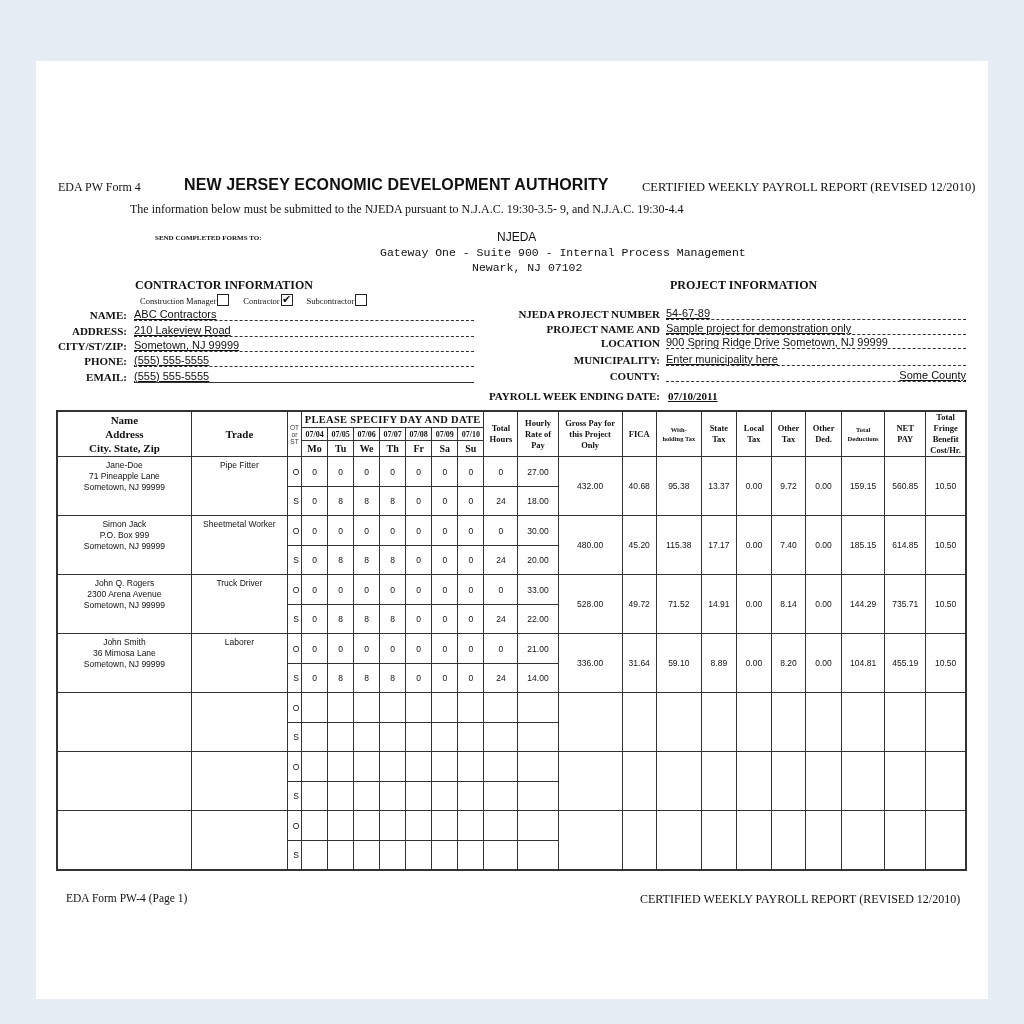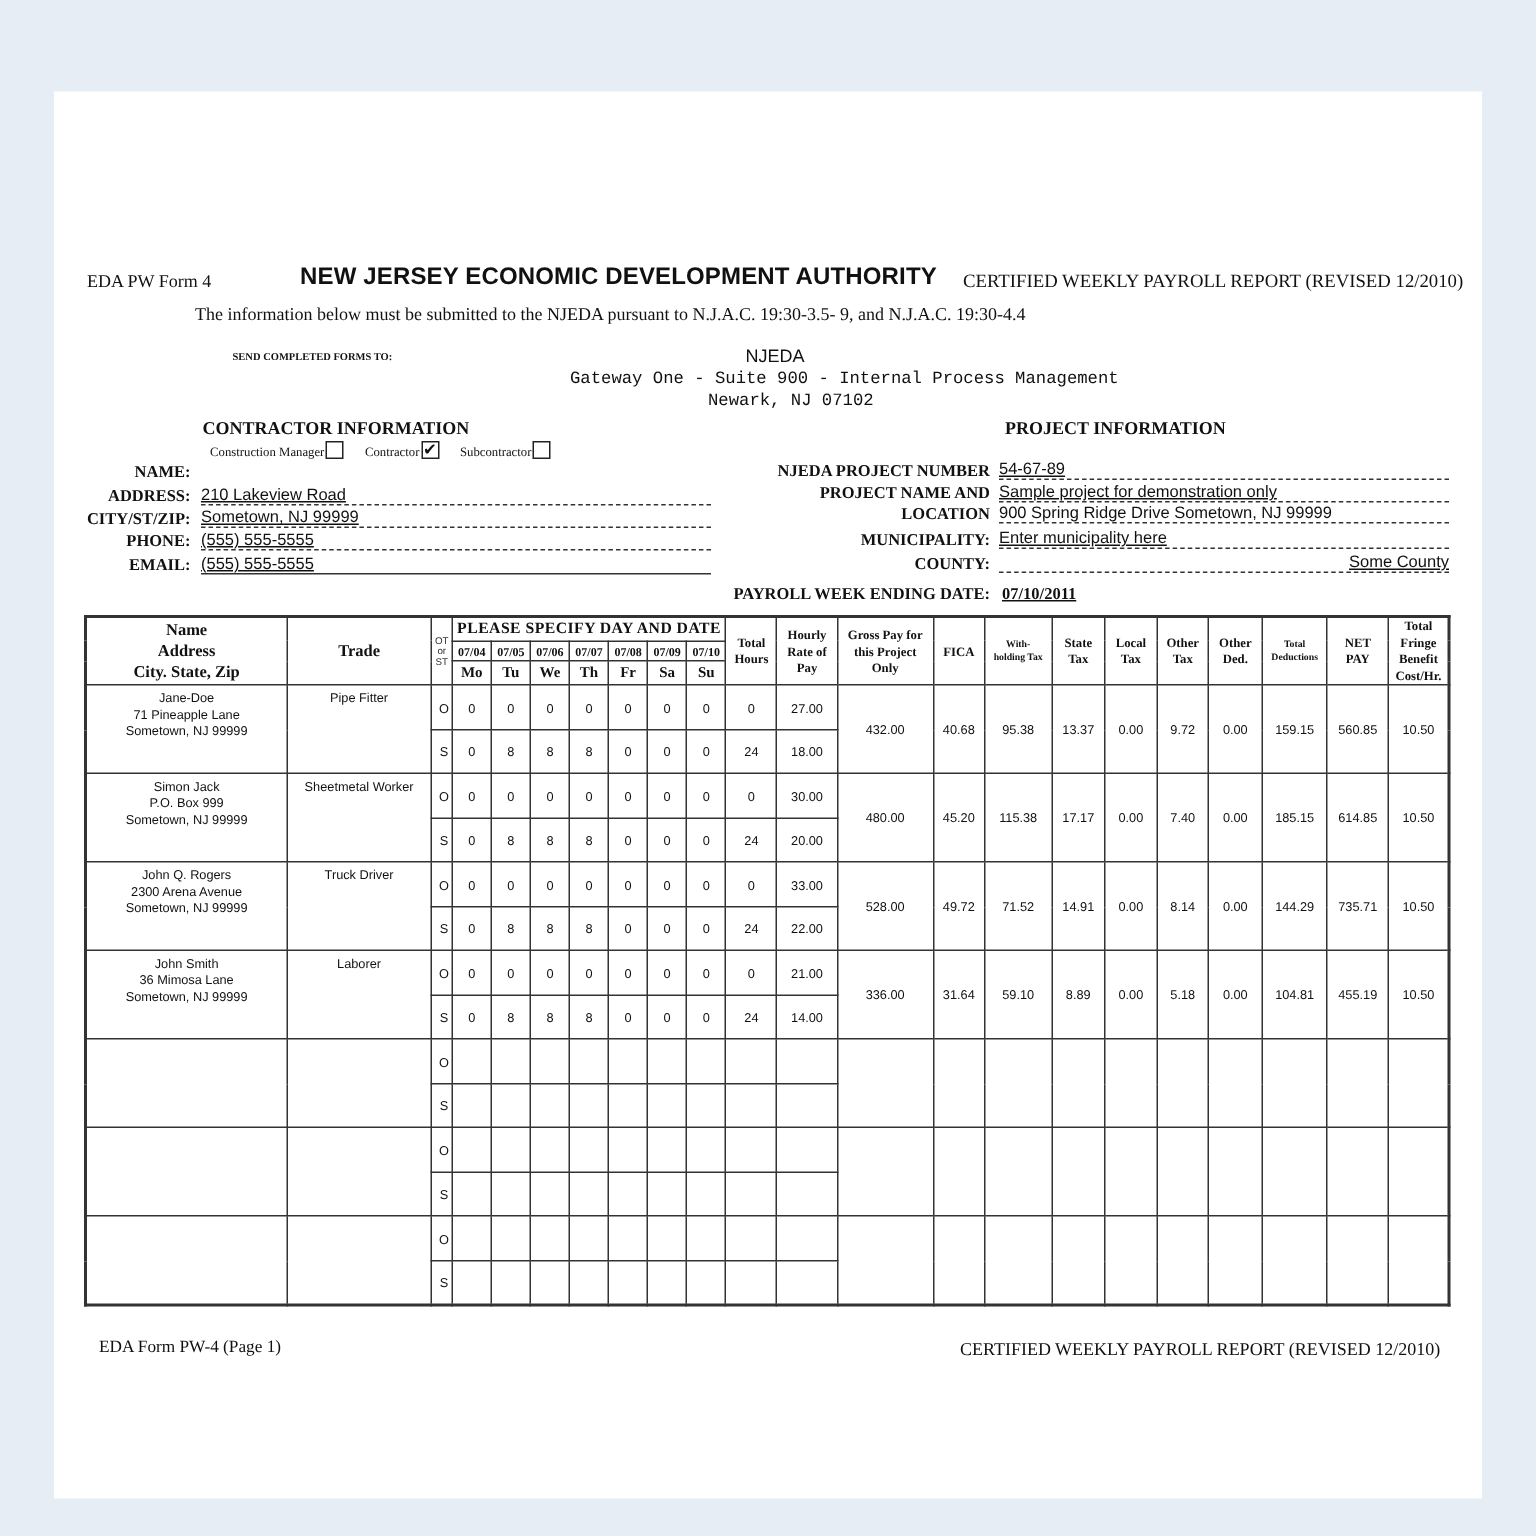--- a/index.html
+++ b/index.html
@@ -11,21 +11,21 @@
   .page {
     position: absolute; left: 36px; top: 45px; width: 952px; height: 938px;
     background: #ffffff;
     margin-top: 16px;
   }
   .abs { position: absolute; white-space: nowrap; }
   .bold { font-weight: bold; }
 
   
   .formno { left: 22px; top: 119px; font-size: 12px; }
-  .agency { left: 164px; top: 115px; font-size: 16px; font-weight: bold; font-family: "Liberation Sans", sans-serif; letter-spacing: 0.1px; }
+  .agency { left: 148px; top: 115px; font-size: 16px; font-weight: bold; font-family: "Liberation Sans", sans-serif; letter-spacing: 0.1px; }
   .report { left: 606px; top: 119px; font-size: 12.5px; }
   .notice { left: 94px; top: 141px; font-size: 12px; }
   .sendto { left: 88px; top: 173px; font-size: 7px; font-weight: bold; padding-left: 31px; }
   .addr-name { left: 461px; top: 169px; font-size: 12px; font-family: "Liberation Sans", sans-serif; }
   .addr-line { font-size: 11.5px; font-family: Liberation Mono, monospace; }
 
   
   .sec-title { font-size: 12px; font-weight: bold; }
   .chk-row { left: 104px; top: 233px; font-size: 8.5px; display: flex; align-items: center; }
   .chk-item { display: flex; align-items: flex-end; margin-right: 14px; }
@@ -94,20 +94,21 @@
       <span>Contractor</span>
       <span class="chk-box">✔</span>
     </div>
     <div class="chk-item">
       <span>Subcontractor</span>
       <span class="chk-box"></span>
     </div>
   </div>
 
   <div class="abs field-label" style="left:4px; width:87px; top:248px;">NAME:</div>
+  <div class="abs field-val" style="left:98px; width:340px; top:247px;"><span>ABC Contractors</span></div>
 
   <div class="abs field-label" style="left:4px; width:87px; top:264px;">ADDRESS:</div>
   <div class="abs field-val" style="left:98px; width:340px; top:263px;"><span>210 Lakeview Road</span></div>
 
   <div class="abs field-label" style="left:4px; width:87px; top:279px;">CITY/ST/ZIP:</div>
   <div class="abs field-val" style="left:98px; width:340px; top:278px;"><span>Sometown, NJ 99999</span></div>
 
   <div class="abs field-label" style="left:4px; width:87px; top:294px;">PHONE:</div>
   <div class="abs field-val" style="left:98px; width:340px; top:293px;"><span>(555) 555-5555</span></div>
 
@@ -377,21 +378,21 @@
           <td>0</td>
           <td>0</td>
           <td>0</td>
           <td>0</td>
           <td>21.00</td>
           <td rowspan="2">336.00</td>
           <td rowspan="2">31.64</td>
           <td rowspan="2">59.10</td>
           <td rowspan="2">8.89</td>
           <td rowspan="2">0.00</td>
-          <td rowspan="2">5.18</td>
+          <td rowspan="2">8.20</td>
           <td rowspan="2">0.00</td>
           <td rowspan="2">104.81</td>
           <td rowspan="2">455.19</td>
           <td rowspan="2">10.50</td>
         </tr>
         <tr class="row-s">
           <td class="otst">S</td>
           <td>0</td>
           <td>8</td>
           <td>8</td>

